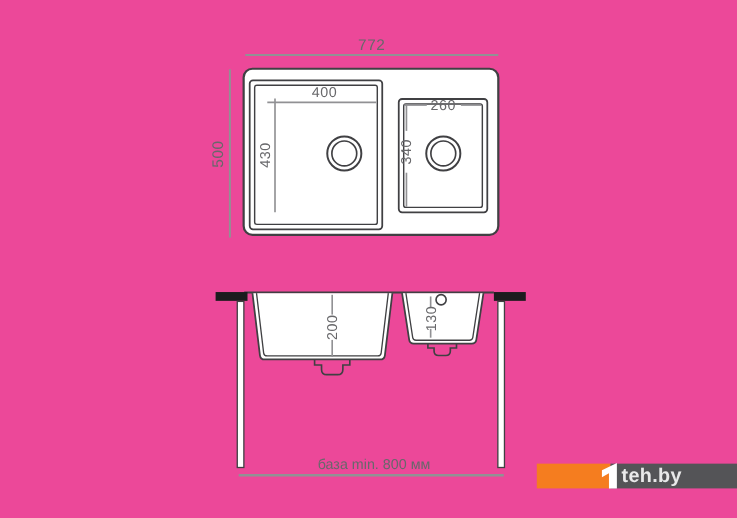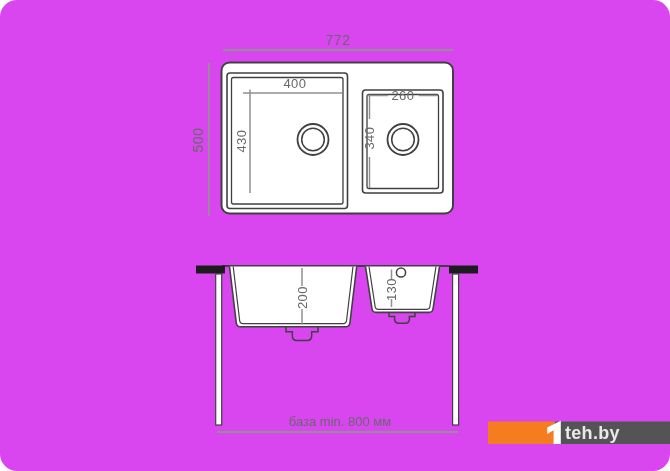--- a/index.html
+++ b/index.html
@@ -2,21 +2,21 @@
 <html><head>
 <meta charset="utf-8">
 <style>
   html, body {
     margin: 0; padding: 0;
     width: 670px; height: 471px;
     background: #ffffff;
     font-family: "Liberation Sans", sans-serif;
     overflow: hidden;
   }
-  #stage { position: relative; width: 670px; height: 471px; background: #d946ef; border-radius: 17px; }
+  #stage { position: relative; width: 670px; height: 471px; background: #ec4899; }
   svg { position: absolute; left: 0; top: 0; }
 
   
   .ln    { stroke: #404043; fill: none; }
   .lnfill{ stroke: #404043; fill: #ffffff; }
   .dimln { stroke: #919194; fill: none; }
   .dimtx { fill: #68686b; font-size: 14px; letter-spacing: 0.5px; }
   .dimtx-sm { fill: #68686b; font-size: 13px; letter-spacing: 0.5px; }
   .basetx{ fill: #68686b; font-size: 13px; }
   .counter { fill: #1c1c1e; stroke: none; }

